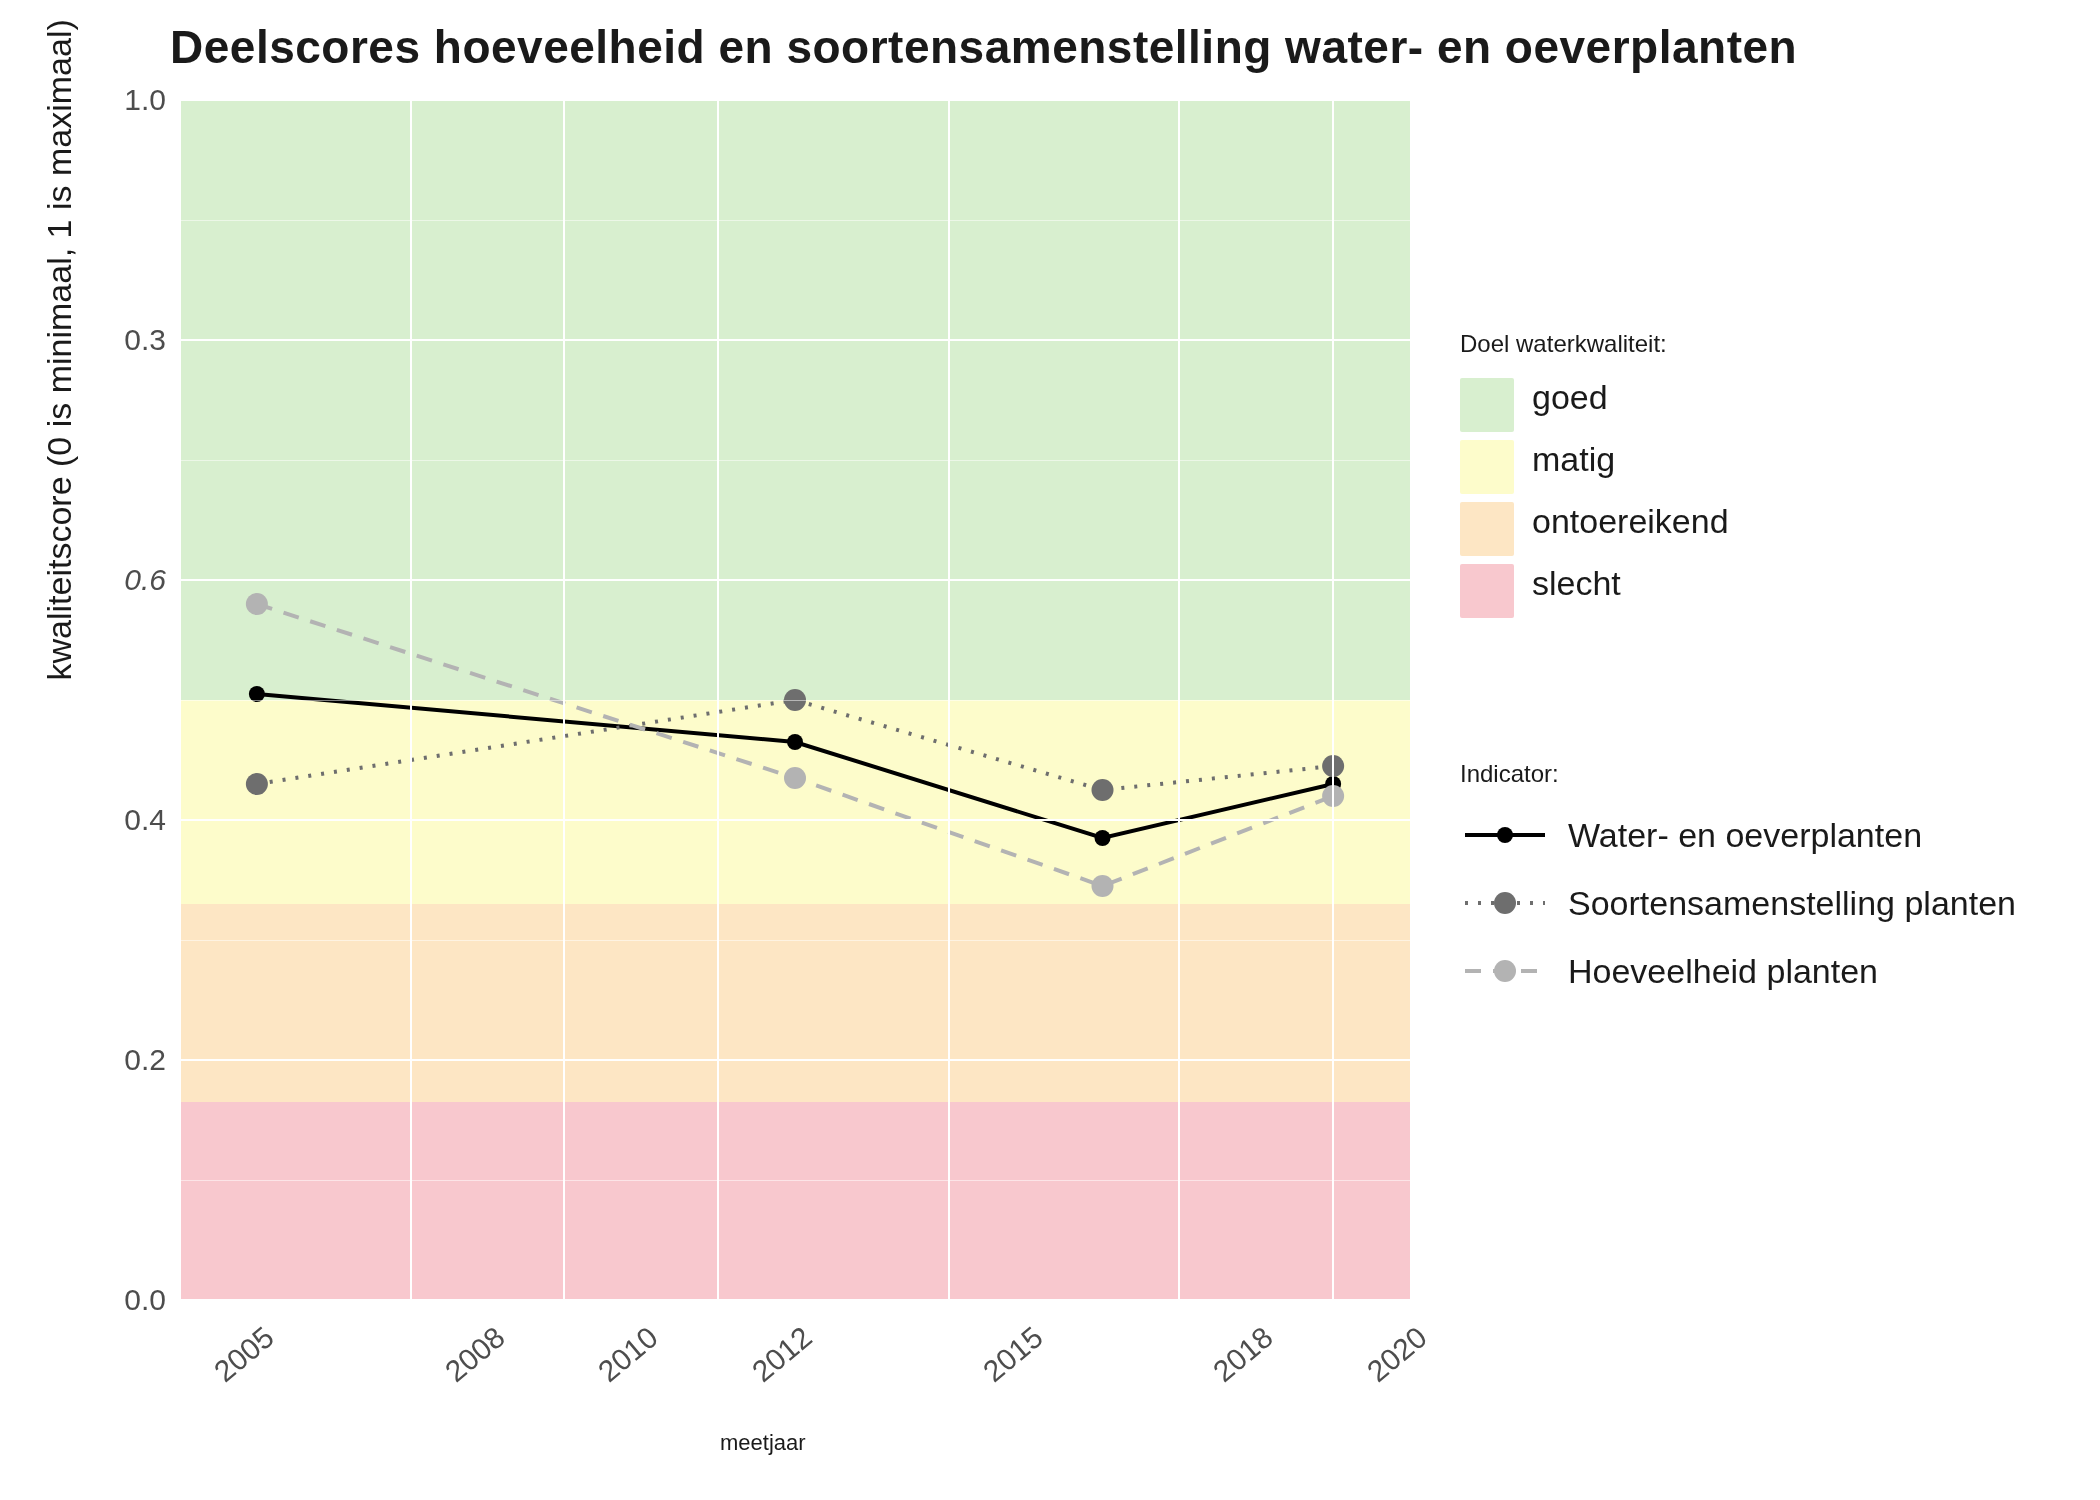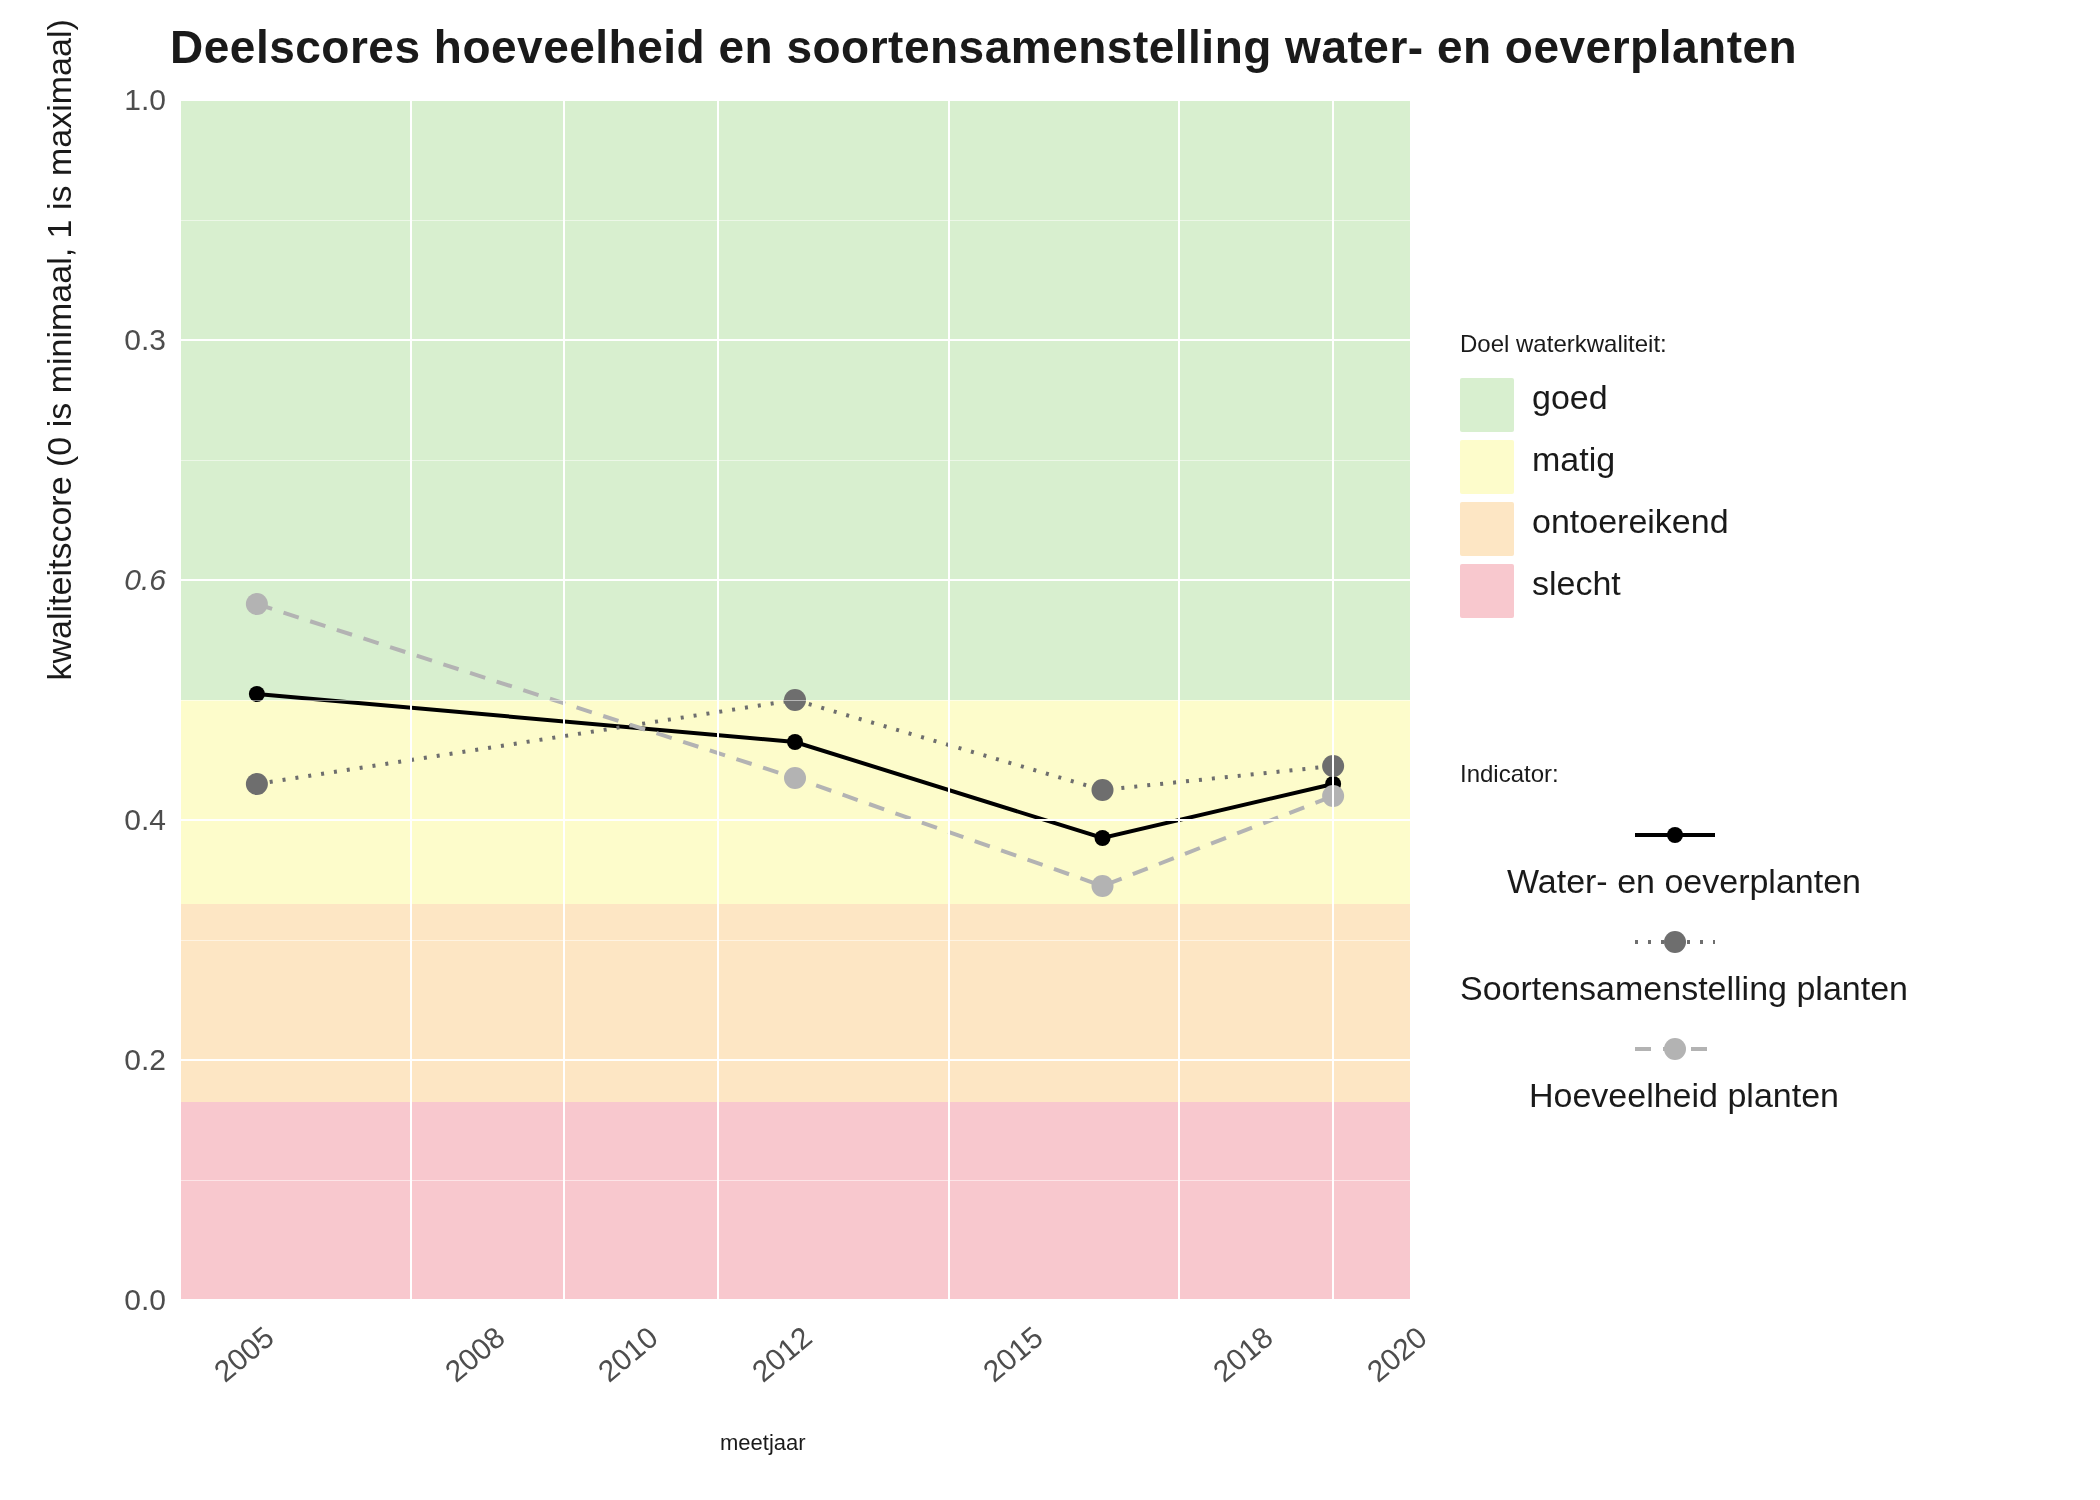--- a/index.html
+++ b/index.html
@@ -111,21 +111,20 @@
   .legend2 {
     position: absolute;
     left: 1460px;
     top: 760px;
     font-size: 34px;
   }
   .legend2-row {
     display: flex;
     align-items: center;
     margin: 14px 0;
-    flex-direction: column;
   }
   .legend-line-sample {
     width: 90px;
     height: 54px;
     margin-right: 18px;
     position: relative;
     background: #ffffff;
   }
   .legend-line-sample svg {
     position: absolute;

